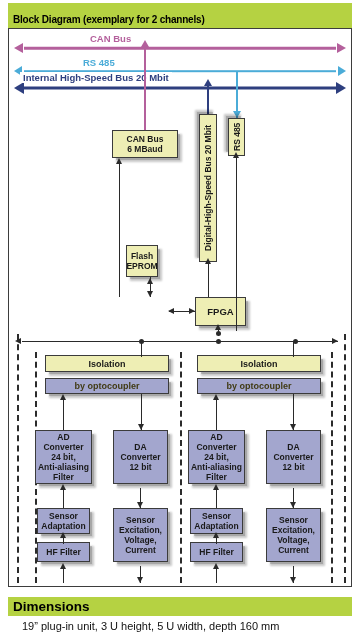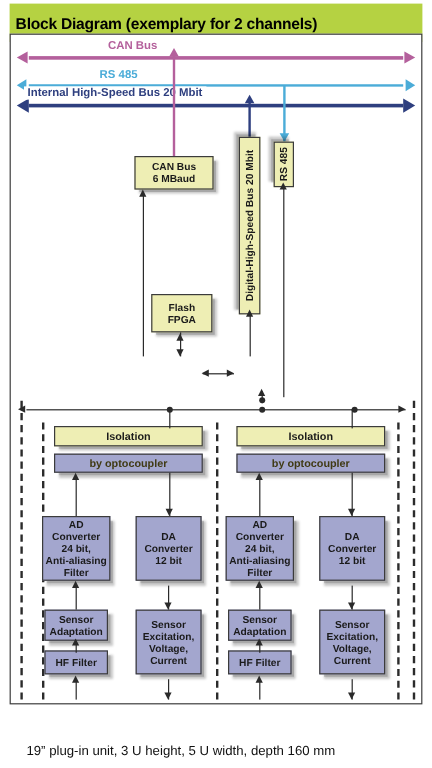--- a/index.html
+++ b/index.html
@@ -10,21 +10,21 @@
     -webkit-font-smoothing:antialiased;
   }
   #page{position:relative;width:360px;height:640px;}
 
   
   .bar{
     position:absolute;left:8px;background:#b5d242;
     color:#000;font-weight:bold;display:flex;align-items:center;
     padding-left:5px;box-sizing:border-box;
   }
-  #title-bar{top:3px;width:344px;height:32px;font-size:13px;letter-spacing:-.2px;}
+  #title-bar{top:3px;width:344px;height:32px;font-size:10px;letter-spacing:-.2px;}
   #dim-bar{top:597px;width:344px;height:19px;font-size:13.5px;}
   #dim-text{
     position:absolute;left:22px;top:620px;width:348px;
     font-size:11px;color:#111;
   }
 
   
   #frame{
     position:absolute;left:8px;top:28px;width:344px;height:559px;
     border:1px solid #3d3d3d;background:#fff;box-sizing:border-box;
@@ -121,26 +121,29 @@
   </div>
 
   <div class="box yel vert" style="left:199px;top:114px;width:18px;height:148px;">
     <span>Digital-High-Speed Bus 20 Mbit</span>
   </div>
 
   <div class="box yel vert" style="left:228px;top:118px;width:17px;height:38px;">
     <span>RS 485</span>
   </div>
 
-  <div class="box yel" style="left:126px;top:245px;width:51px;height:32px;flex-direction:column;">
+  <div class="box yel" style="left:126px;top:245px;width:32px;height:32px;flex-direction:column;">
     <span>Flash</span>
+    <span>EPROM</span>
+  </div>
+
+
+  <div class="box yel" style="left:195px;top:297px;width:51px;height:29px;font-size:9.5px;">
     <span>FPGA</span>
   </div>
-
-
 
   <div class="bk bkv" style="left:118.5px;top:163px;height:134px;"></div>
   <div class="ar ar-up" style="left:115.5px;top:158px;"></div>
 
   <div class="bk bkv" style="left:150px;top:277px;height:20px;"></div>
   <div class="ar ar-dn" style="left:147px;top:291px;"></div>
   <div class="ar ar-up" style="left:147px;top:278px;"></div>
 
   <div class="bk bkh" style="left:169px;top:311px;width:26px;"></div>
   <div class="ar ar-lf" style="left:168px;top:307.5px;"></div>
@@ -268,15 +271,18 @@
   <div class="bk bkv" style="left:216px;top:534px;height:10px;"></div>
   <div class="ar ar-up" style="left:213px;top:532px;"></div>
   <div class="bk bkv" style="left:216px;top:566px;height:17px;"></div>
   <div class="ar ar-up" style="left:213px;top:563px;"></div>
 
   <div class="bk bkv" style="left:293px;top:488px;height:20px;"></div>
   <div class="ar ar-dn" style="left:290px;top:502px;"></div>
   <div class="bk bkv" style="left:293px;top:566px;height:17px;"></div>
   <div class="ar ar-dn" style="left:290px;top:577px;"></div>
 
+  <div class="bar" id="dim-bar">
+    <span>Dimensions</span>
+  </div>
   <div id="dim-text">19” plug-in unit, 3 U height, 5 U width, depth 160 mm</div>
 
 </div>
 
 </body></html>

